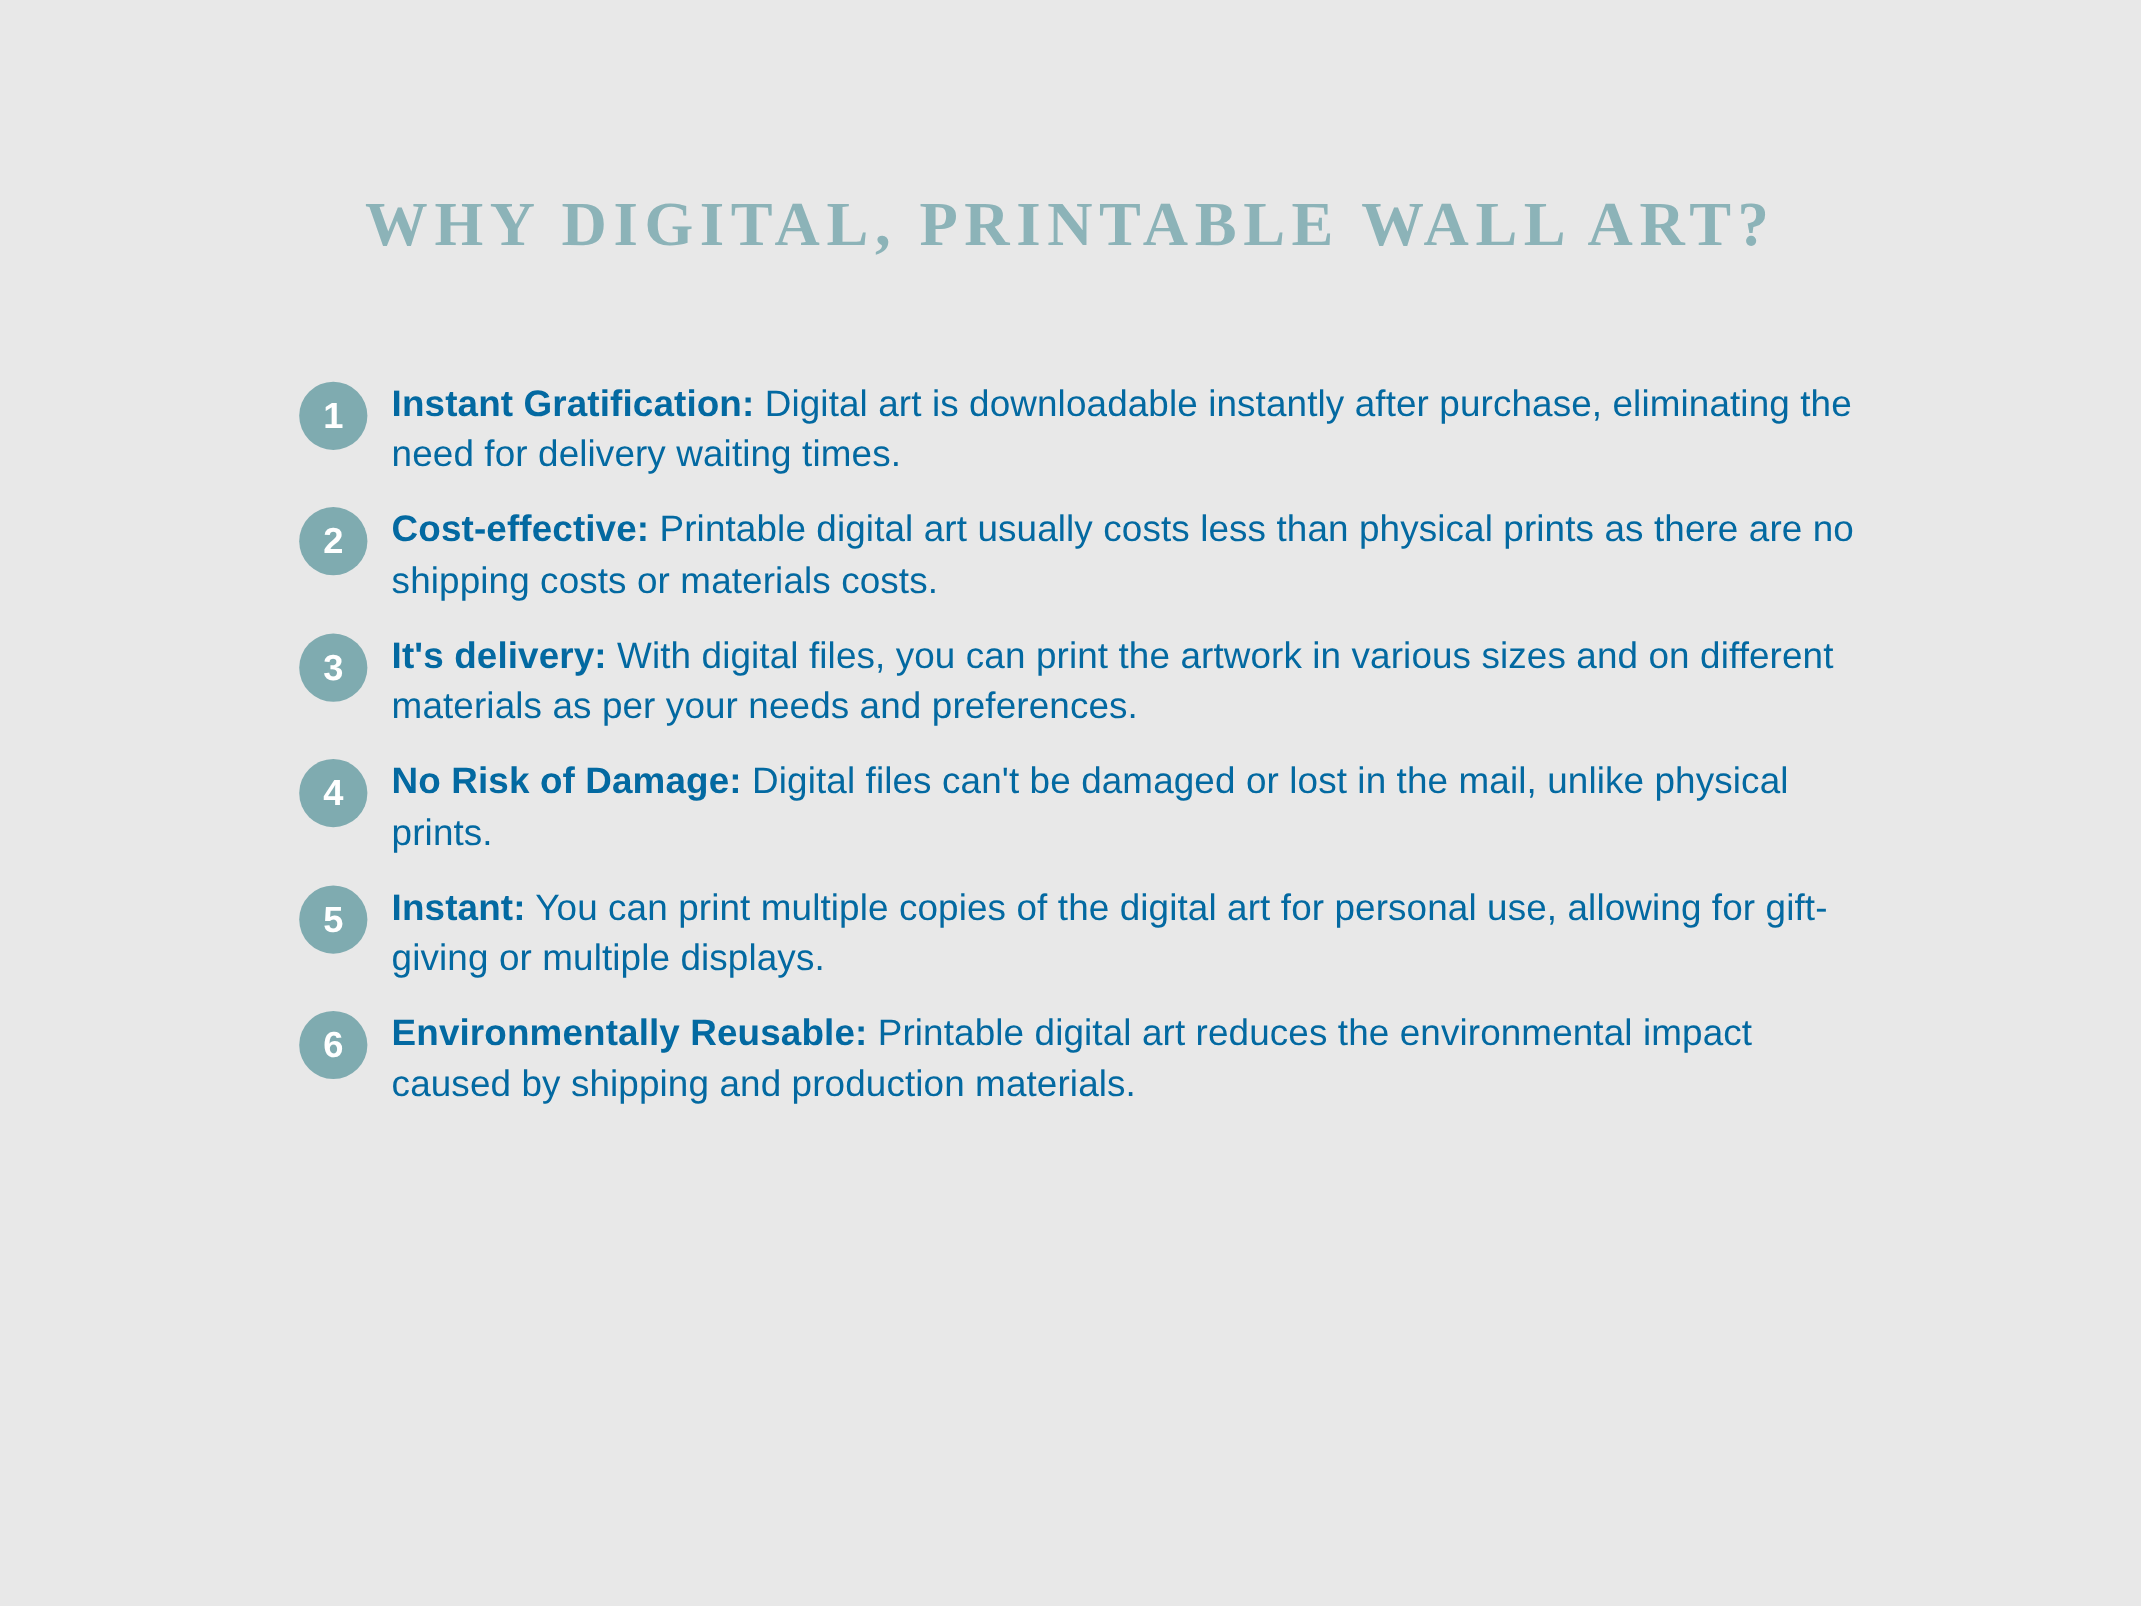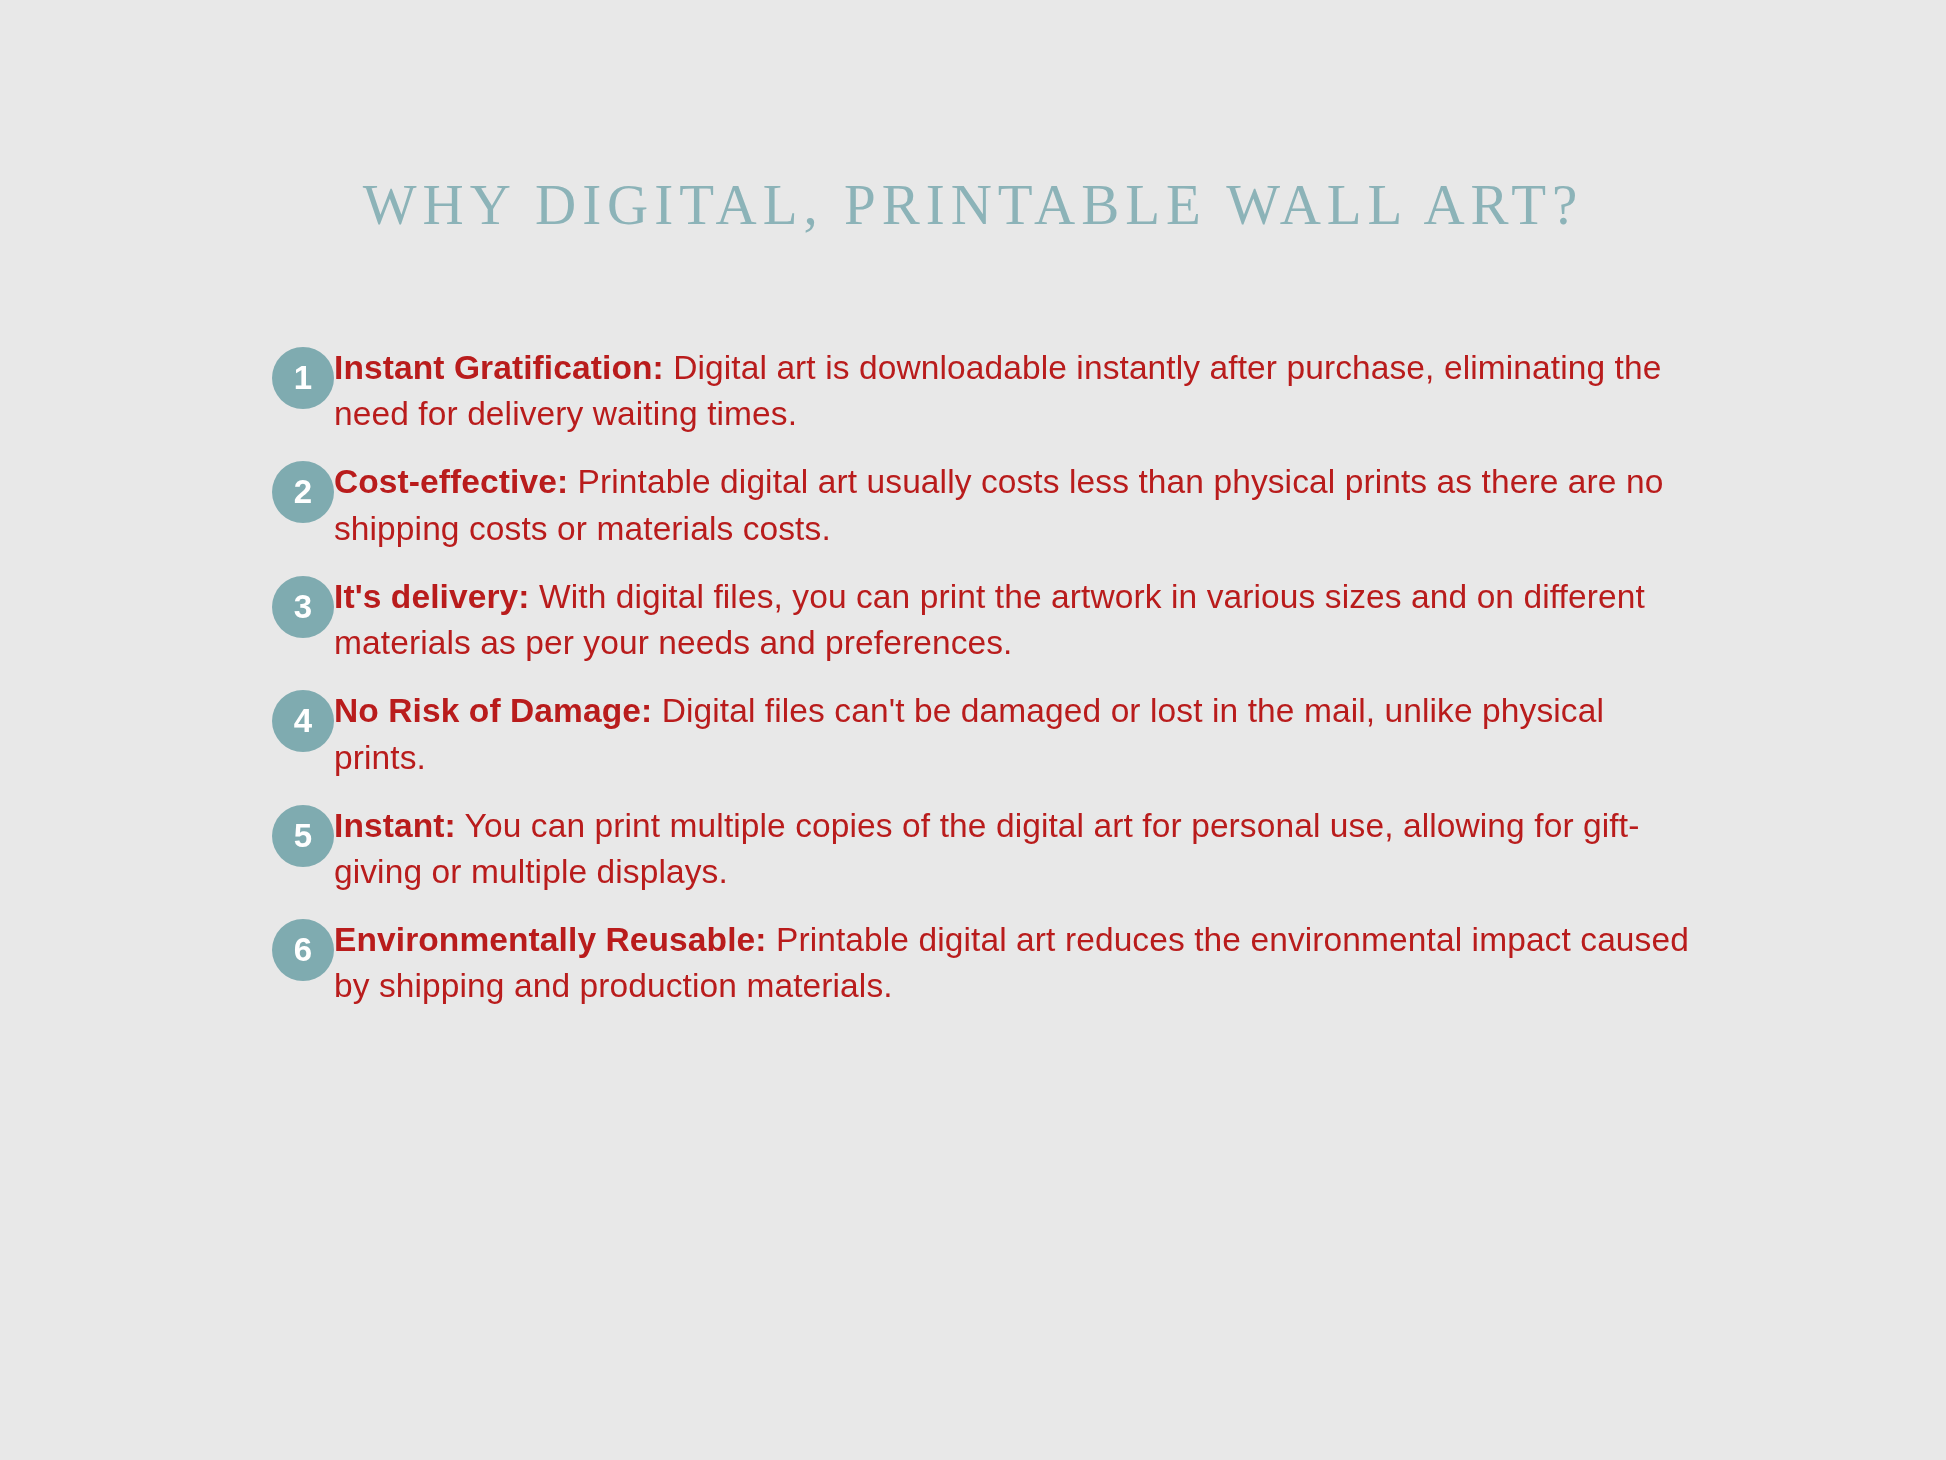--- a/index.html
+++ b/index.html
@@ -23,21 +23,21 @@
   .title {
     position: absolute;
     left: 0;
     right: 0;
     top: 172px;
     text-align: center;
     font-family: "Liberation Serif", "DejaVu Serif", serif;
     font-size: 57px;
     letter-spacing: 6px;
     color: #8cb3b8;
-    font-weight: 400;
+    font-weight: 700;
     white-space: nowrap;
   }
   .list {
     position: absolute;
     left: 272px;
     top: 345px;
     width: 1430px;
   }
   .item {
     display: flex;
@@ -53,23 +53,24 @@
     color: #ffffff;
     font-size: 33px;
     font-weight: 700;
     display: flex;
     align-items: center;
     justify-content: center;
     margin-top: 2px;
     box-sizing: border-box;
   }
   .text {
+    margin-left: 22px;
     font-size: 33.5px;
     line-height: 1.38;
-    color: #b91c1c;
+    color: #0369a1;
     letter-spacing: 0.1px;
   }
   .text .lead {
     font-weight: 700;
   }
 </style>
 </head>
 <body>
 
 <div class="page">

